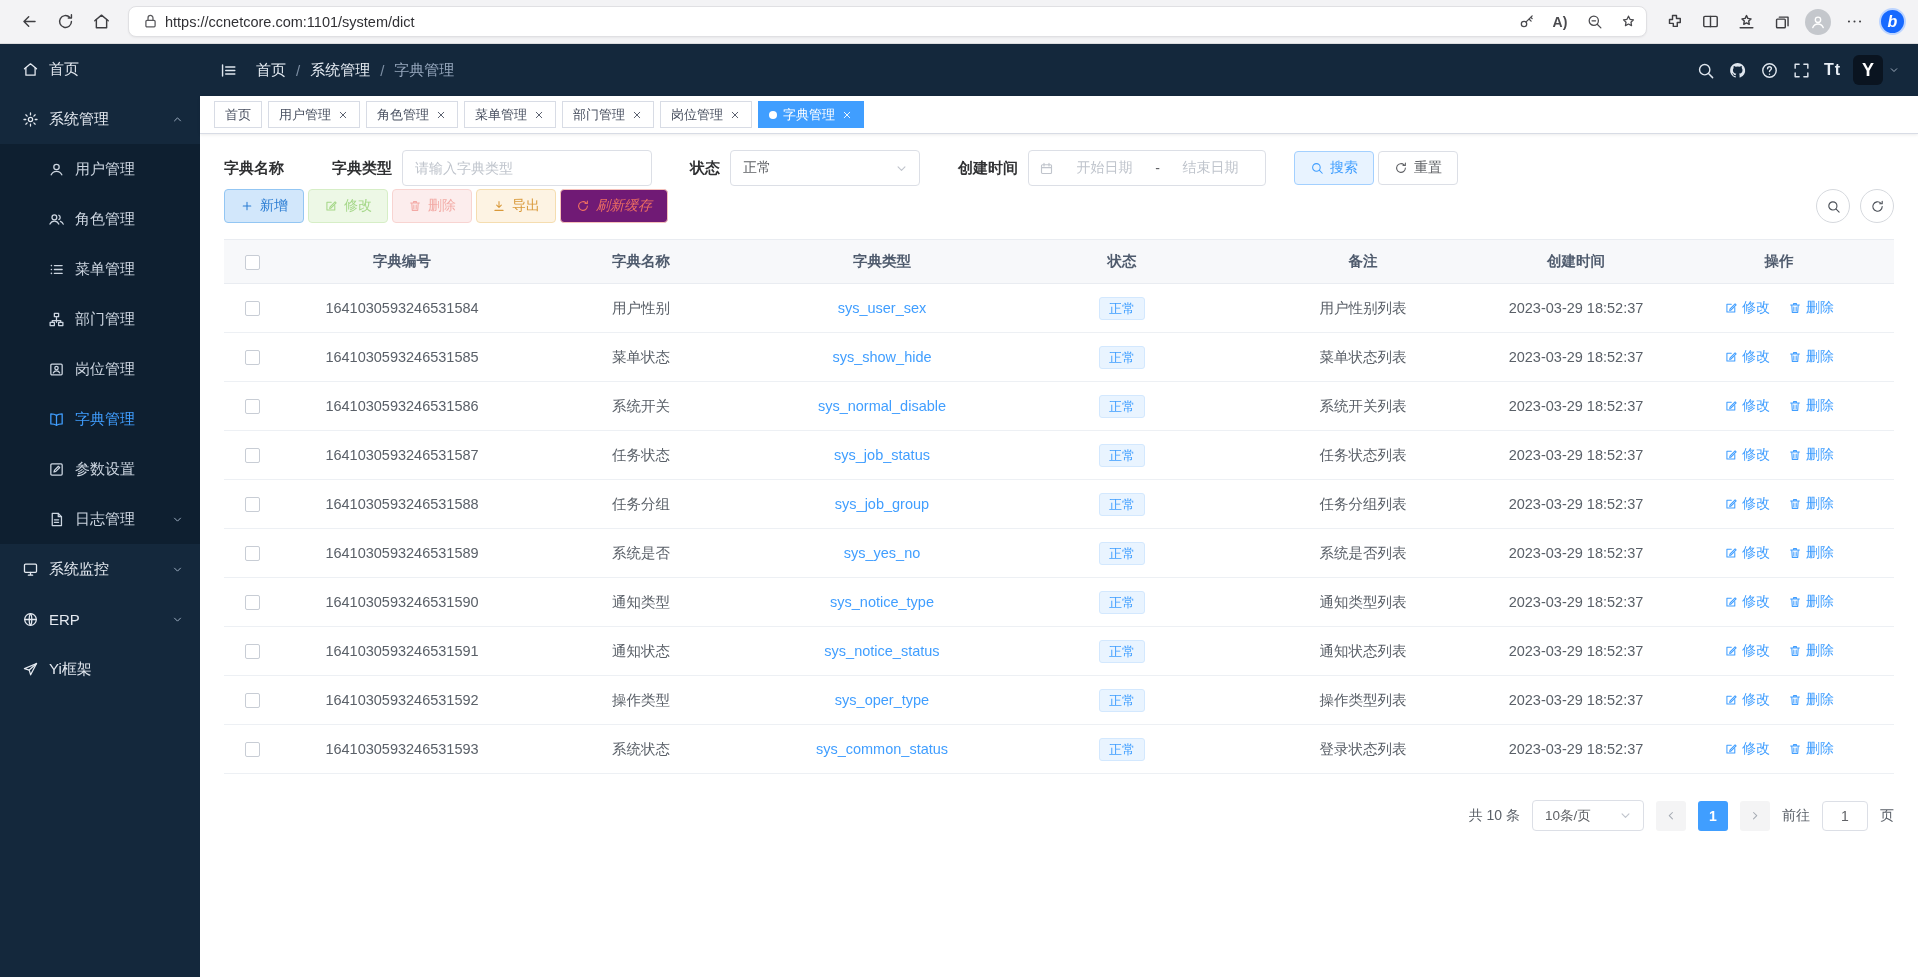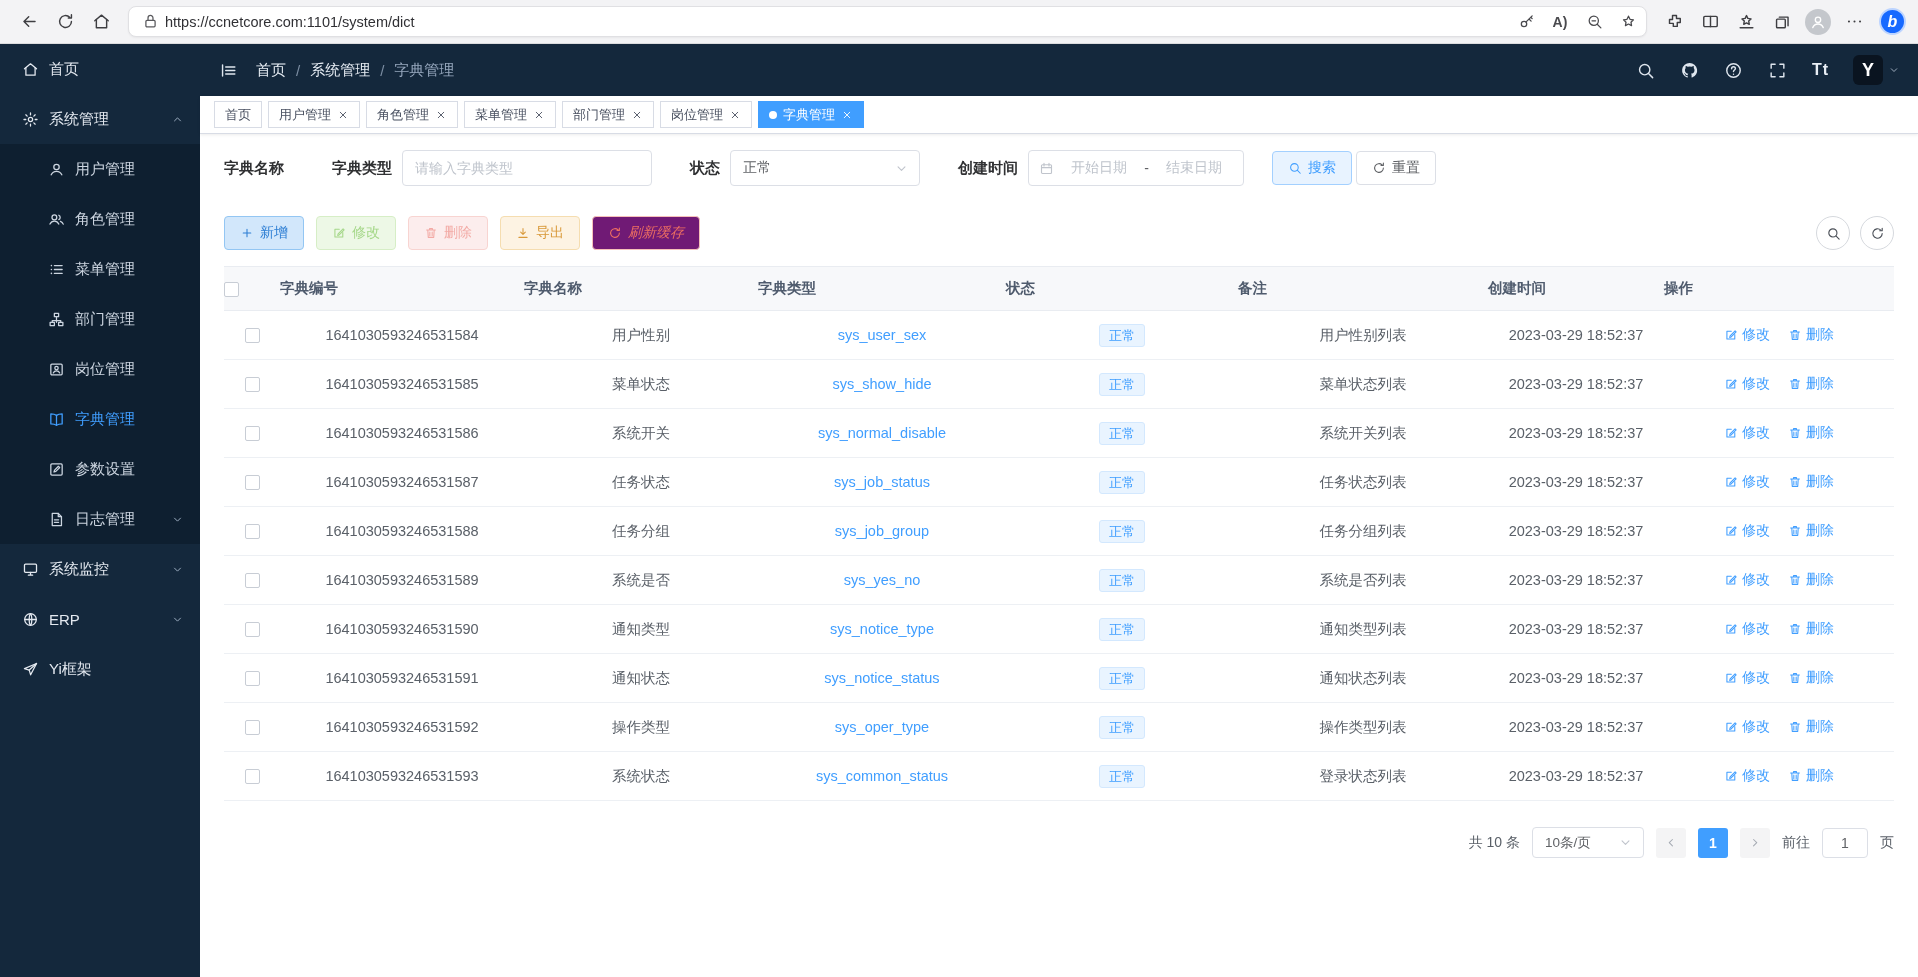--- a/index.html
+++ b/index.html
@@ -47,21 +47,21 @@
   .main { flex: 1; display: flex; flex-direction: column; background: #fff; min-width: 0; }
   .topbar { height: 52px; background: #14283c; display: flex; align-items: center;
     padding: 0 18px; gap: 18px; flex-shrink: 0; }
   .hicon { width: 20px; height: 20px; color: #dfe6ee; display: flex; align-items: center;
     justify-content: center; cursor: pointer; }
   .hicon svg { width: 19px; height: 19px; }
   .breadcrumb { display: flex; gap: 10px; font-size: 15px; align-items: center; }
   .breadcrumb .crumb { color: #e7edf4; }
   .breadcrumb .crumb:last-child { color: #97a8be; }
   .breadcrumb .sep { color: #7c8ea3; }
-  .h-right { margin-left: auto; display: flex; align-items: center; gap: 24px; }
+  .h-right { margin-left: auto; display: flex; align-items: center; gap: 12px; }
   .tt { width: auto; font-weight: 700; font-size: 16px; color: #e8eef5; letter-spacing: 1px; }
   .user-box { display: flex; align-items: center; gap: 5px; cursor: pointer; }
   .y-avatar { width: 30px; height: 30px; border-radius: 6px; background: #0a1420; color: #fff;
     display: flex; align-items: center; justify-content: center; font-weight: 800; font-size: 18px; }
   .user-caret { width: 12px; height: 12px; color: #aab8c8; display: inline-flex; }
 
   
   .tabs { height: 38px; background: #fff; border-bottom: 1px solid #d8dce5;
     box-shadow: 0 1px 3px rgba(0,0,0,.08); display: flex; align-items: center;
     padding: 0 14px; gap: 6px; flex-shrink: 0; }
@@ -76,50 +76,50 @@
   .filters { display: flex; align-items: center; font-size: 15px; color: #303133; }
   .filters label { font-weight: 700; margin-right: 10px; white-space: nowrap; }
   .filters label.gap { margin-left: 38px; }
   .f-input { width: 250px; height: 36px; border: 1px solid #dcdfe6; border-radius: 4px;
     padding: 0 12px; font-size: 14px; color: #606266; font-family: inherit; outline: none; }
   .f-input::placeholder { color: #bfc4cc; }
   .select { width: 190px; height: 36px; border: 1px solid #dcdfe6; border-radius: 4px;
     display: flex; align-items: center; justify-content: space-between; padding: 0 10px 0 12px;
     font-size: 14px; color: #606266; background: #fff; cursor: pointer; }
   .select .sicon { color: #c0c4cc; }
-  .daterange { width: 216px; height: 36px; border: 1px solid #dcdfe6; border-radius: 4px;
+  .daterange { width: 238px; height: 36px; border: 1px solid #dcdfe6; border-radius: 4px;
     display: flex; align-items: center; gap: 6px; padding: 0 10px; font-size: 14px;
     color: #bfc4cc; background: #fff; cursor: pointer; }
   .daterange .sicon { color: #c0c4cc; }
   .daterange .ph { flex: 1; text-align: center; white-space: nowrap; }
   .daterange .sep { color: #606266; }
   .sicon { width: 15px; height: 15px; display: inline-flex; flex-shrink: 0; }
   .btn { height: 34px; border-radius: 4px; border: 1px solid transparent; display: inline-flex;
     align-items: center; gap: 6px; padding: 0 15px; font-size: 14px; cursor: pointer;
     background: #fff; font-family: inherit; white-space: nowrap; }
   .btn .sicon { width: 14px; height: 14px; }
   .btn.search { margin-left: 28px; background: #e8f3ff; border-color: #a3d0ff; color: #409eff; }
   .btn.reset { margin-left: 4px; border-color: #dcdfe6; color: #606266; justify-content: flex-end; }
 
-  .toolbar { margin-top: 30px; display: flex; align-items: center; gap: 12px; position: relative; }
+  .toolbar { margin-top: 3px; display: flex; align-items: center; gap: 4px; position: relative; }
   .btn.t-add { background: #d2e7fb; border-color: #93c6f3; color: #2b7dd3; }
   .btn.t-edit { background: #e9f7e1; border-color: #cdeab9; color: #8fce6b; opacity: .8; }
   .btn.t-del { background: #fcebea; border-color: #f7cdca; color: #f19b96; opacity: .85; }
   .btn.t-exp { background: #fdf3e3; border-color: #f5ddb0; color: #d9993a; }
   .btn.t-cache { background: #701a75; border-color: #f6c1ba; color: #ee6f61; font-style: italic; }
   .tb-right { position: absolute; right: 0; display: flex; gap: 10px; }
   .circle-btn { width: 34px; height: 34px; border: 1px solid #d6d9de; border-radius: 50%;
     display: flex; align-items: center; justify-content: center; color: #4a4f57; background: #fff;
     cursor: pointer; }
   .circle-btn svg { width: 15px; height: 15px; }
 
   
   .dict-table { margin-top: 16px; width: 100%; border-collapse: collapse; table-layout: fixed; }
   .dict-table th { height: 44px; background: #f7f8fa; color: #4f5b6d; font-size: 14.5px;
-    font-weight: 700; border-top: 1px solid #e9ecf1; border-bottom: 1px solid #e9ecf1; text-align: left; }
+    font-weight: 700; border-top: 1px solid #e9ecf1; border-bottom: 1px solid #e9ecf1; text-align: center; }
   .dict-table td { height: 49px; font-size: 14.5px; color: #5a6068; text-align: center;
     border-bottom: 1px solid #edf0f4; white-space: nowrap; overflow: hidden; }
   .cb { width: 15px; height: 15px; border: 1px solid #c8cdd5; border-radius: 2px;
     display: inline-block; background: #fff; vertical-align: middle; cursor: pointer; }
   .type-link { color: #409eff; text-decoration: none; cursor: pointer; }
   .badge { display: inline-block; padding: 4px 9px; background: #e9f4ff; color: #409eff;
     border: 1px solid #d3e8fe; border-radius: 3px; font-size: 13px; line-height: 1; }
   .op-link { color: #409eff; display: inline-flex; align-items: center; gap: 4px;
     margin: 0 9px; font-size: 14px; cursor: pointer; }
   .op-link .sicon { width: 14px; height: 14px; }

